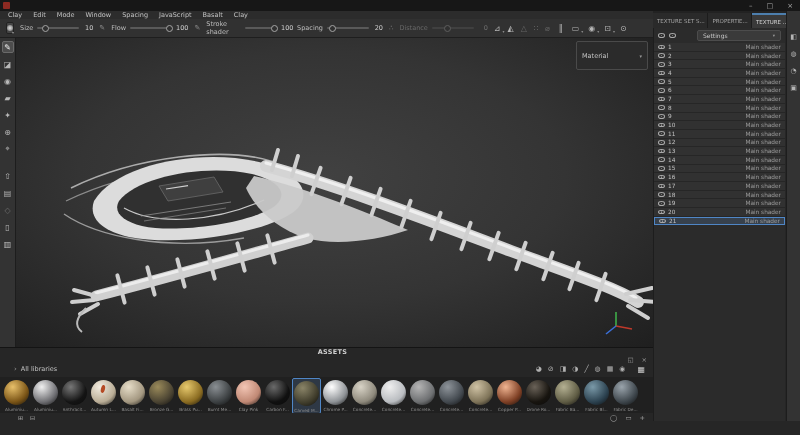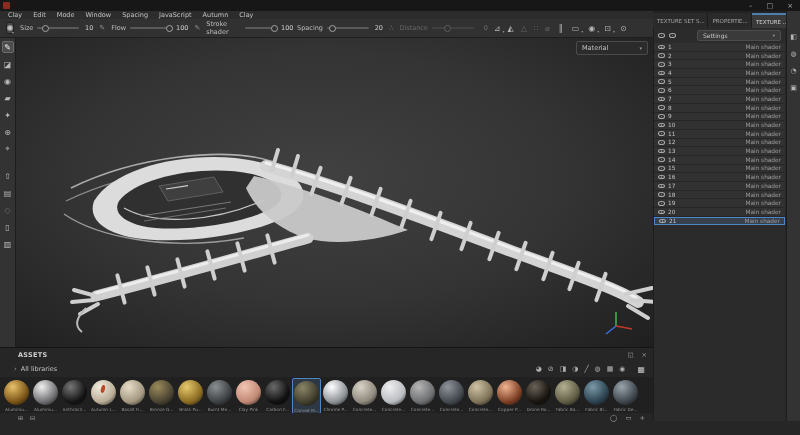--- a/index.html
+++ b/index.html
@@ -51,21 +51,21 @@
     border-right:1px solid #1d1d1d; display:flex; flex-direction:column; align-items:center;
     padding-top:3px; gap:5px; }
   .tool { width:12px; height:12px; display:flex; align-items:center; justify-content:center;
     font-size:8px; color:#b9b9b9; border-radius:2px; }
   .tool.selected { background:#4d4d4d; border:1px solid #6a6a6a; color:#eee; }
   .tool.gap { margin-top:10px; }
 
   
   .viewport { left:16px; top:38px; width:637px; height:309px;
     background:radial-gradient(ellipse at 48% 45%, #414141 0%, #343434 52%, #1f1f1f 100%); }
-  .shade-select { position:absolute; right:5px; top:3px; width:72px; height:14px;
+  .shade-select { position:absolute; right:5px; top:3px; width:72px; height:29px;
     background:#2b2b2b; border:1px solid #4a4a4a; border-radius:2px; font-size:6.5px; color:#c5c5c5;
     display:flex; align-items:center; padding:0 5px; }
   .shade-select .car { margin-left:auto; font-size:5px; color:#999; }
 
   
   .ptabs { left:653px; top:11px; width:147px; height:17px; background:#222;
     display:flex; align-items:flex-end; font-size:5.5px; color:#a5a5a5; }
   .ptab { height:15px; padding:0 4px; display:flex; align-items:center; gap:3px;
     background:#2a2a2a; border-right:1px solid #1c1c1c; white-space:nowrap; overflow:hidden; }
   .ptab.active { background:#3a3a3a; border-top:2px solid #4d7fae; color:#d5d5d5; }
@@ -89,21 +89,21 @@
   .layer-row.selected { border:1px solid #4f86c6; background:#37414d; }
 
   
   .rstrip { left:786px; top:11px; width:14px; height:410px; background:#333;
     border-left:1px solid #1d1d1d; display:flex; flex-direction:column; align-items:center;
     padding-top:22px; gap:9px; font-size:7px; color:#b5b5b5; }
 
   
   .assets { left:0px; top:347px; width:653px; height:74px; background:#262626;
     border-top:1px solid #141414; }
-  .assets-head { height:13px; display:flex; align-items:center; padding:0 6px 0 18px; }
+  .assets-head { height:13px; display:flex; align-items:center; padding:0 6px 0 18px;flex-direction:column; }
   .assets-title { font-size:6.5px; font-weight:bold; color:#cfcfcf; letter-spacing:.3px; }
   .assets-headicons { margin-left:auto; display:flex; gap:8px; font-size:6.5px; color:#9a9a9a; }
   .assets-sub { height:16px; display:flex; align-items:center; padding:0 8px 0 14px; gap:4px;
     font-size:6.5px; color:#c0c0c0; }
   .libchev { color:#9a9a9a; font-size:7px; }
   .filtericons { margin-left:auto; display:flex; gap:6px; font-size:7px; color:#b0b0b0;
     align-items:center; }
   .gridview { margin-left:8px; font-size:8px; color:#cfcfcf; }
   .thumbstrip { height:36px; background:#202020; display:flex; align-items:flex-start;
     padding:1px 0 0 2px; overflow:hidden; }
@@ -142,21 +142,21 @@
       </span>
   </div>
 
   <div class="abs menubar">
       <span class="menu-item">Clay</span>
       <span class="menu-item">Edit</span>
       <span class="menu-item">Mode</span>
       <span class="menu-item">Window</span>
       <span class="menu-item">Spacing</span>
       <span class="menu-item">JavaScript</span>
-      <span class="menu-item">Autumn</span>
+      <span class="menu-item">Basalt</span>
       <span class="menu-item">Clay</span>
     </div>
 
   <div class="abs toolbar">
     <span class="brushbox">
         <i></i>
       </span>
     <span class="sgroup g-size">
       <span>Size</span>
       <span class="track">

